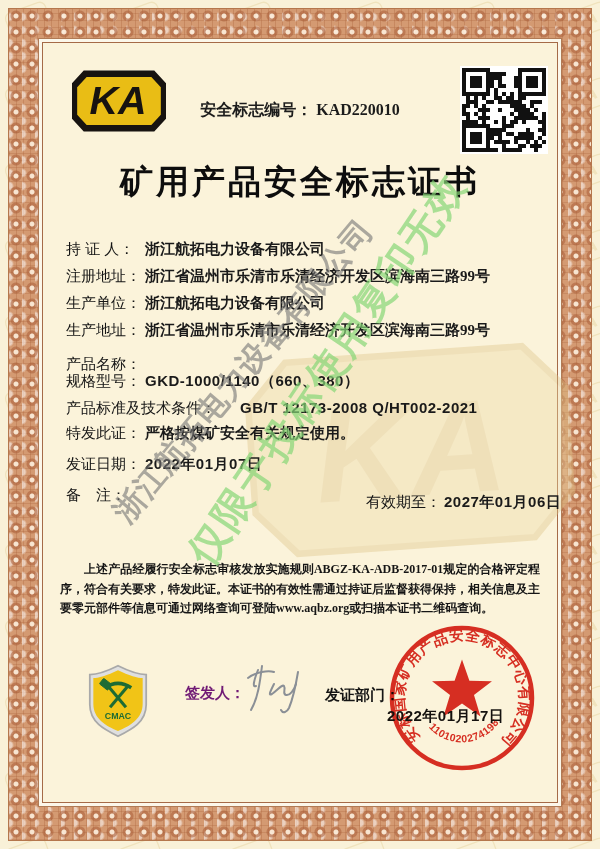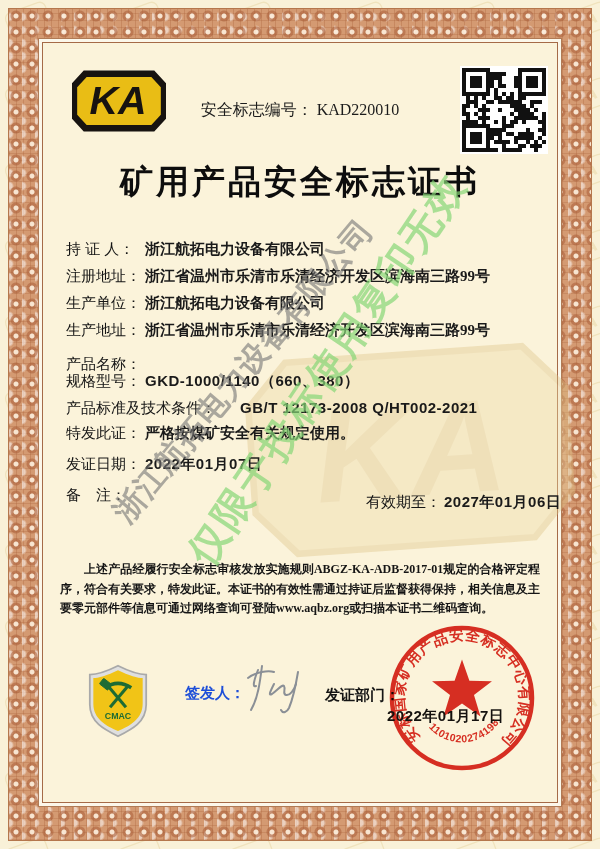--- a/index.html
+++ b/index.html
@@ -16,21 +16,21 @@
     background-size:16px 16px,13px 13px,auto,auto;
     border:1px solid #b5774d;}
   .paper{position:absolute;left:42px;top:42px;right:42px;bottom:46px;z-index:2;
     background:#fbf3da;border:1px solid #a56a47;
     box-shadow:0 0 0 3px #fcf7ea, 0 0 0 4px #b07a55;}
   .bgpattern{position:absolute;left:0;top:0;z-index:0;}
   .bigwm{position:absolute;z-index:2;pointer-events:none;}
   
   .ka-logo{position:absolute;left:72px;top:70px;width:94px;height:62px;z-index:3;}
   .cert-no-line{position:absolute;left:0;right:0;top:100px;text-align:center;z-index:3;
-    font-family:"Liberation Serif",serif;font-size:16px;color:#1c1c1c;}
+    font-family:"Liberation Serif",serif;font-size:16px;color:#1c1c1c;font-weight:bold;}
   .qr-box{position:absolute;left:460px;top:66px;width:84px;height:84px;background:#fff;
     padding:2px;z-index:3;}
   .title{position:absolute;left:0;right:0;top:160px;text-align:center;z-index:3;
     font-size:33px;font-weight:900;letter-spacing:3px;color:#0d0d0d;
     font-family:Liberation Mono, monospace;}
   
   .row{position:absolute;left:66px;z-index:4;white-space:nowrap;display:flex;}
   .lbl{display:inline-block;width:79px;font-size:15px;font-weight:normal;color:#141414;}
   .lbl.wide{width:174px;}
   .lbl.auto{width:auto;margin-right:8px;}
@@ -38,21 +38,21 @@
   .val.mono{font-family:"Liberation Sans",sans-serif;letter-spacing:.5px;}
   .pair2{position:absolute;left:300px;top:0;display:flex;margin-top:38px;}
   .pair2 .lbl{width:78px;}
   .row.daterow{width:474px;}
   
   .paragraph{position:absolute;left:60px;width:480px;top:560px;z-index:4;
     font-size:12px;line-height:19.5px;font-weight:bold;color:#151515;
     text-align:justify;text-indent:2em;font-family:"Liberation Serif",serif;}
   
   .cmac-shield{position:absolute;left:88px;top:664px;width:60px;height:74px;z-index:4;}
-  .signer-label{position:absolute;left:185px;top:684px;font-size:15px;font-weight:bold;z-index:4;color:#1d4ed8;}
+  .signer-label{position:absolute;left:185px;top:684px;font-size:15px;font-weight:bold;z-index:4;color:#701a75;}
   .signature{position:absolute;left:242px;top:660px;width:80px;height:60px;z-index:4;}
   .dept-label{position:absolute;left:325px;top:686px;font-size:15px;font-weight:bold;z-index:4;color:#141414;}
   .seal{position:absolute;left:384px;top:620px;width:156px;height:156px;z-index:5;mix-blend-mode:multiply;opacity:.95;}
   .seal-date{position:absolute;left:387px;top:707px;z-index:6;font-size:15px;font-weight:bold;
     letter-spacing:.5px;color:#14110e;white-space:nowrap;}
   
   .wm{position:absolute;white-space:nowrap;transform-origin:0 50%;font-weight:bold;z-index:7;
     pointer-events:none;font-family:"Liberation Serif",serif;}
   .wm-gray{left:120px;top:497px;font-size:31px;letter-spacing:1px;
     color:rgba(116,116,116,.60);transform:rotate(-50deg);}

